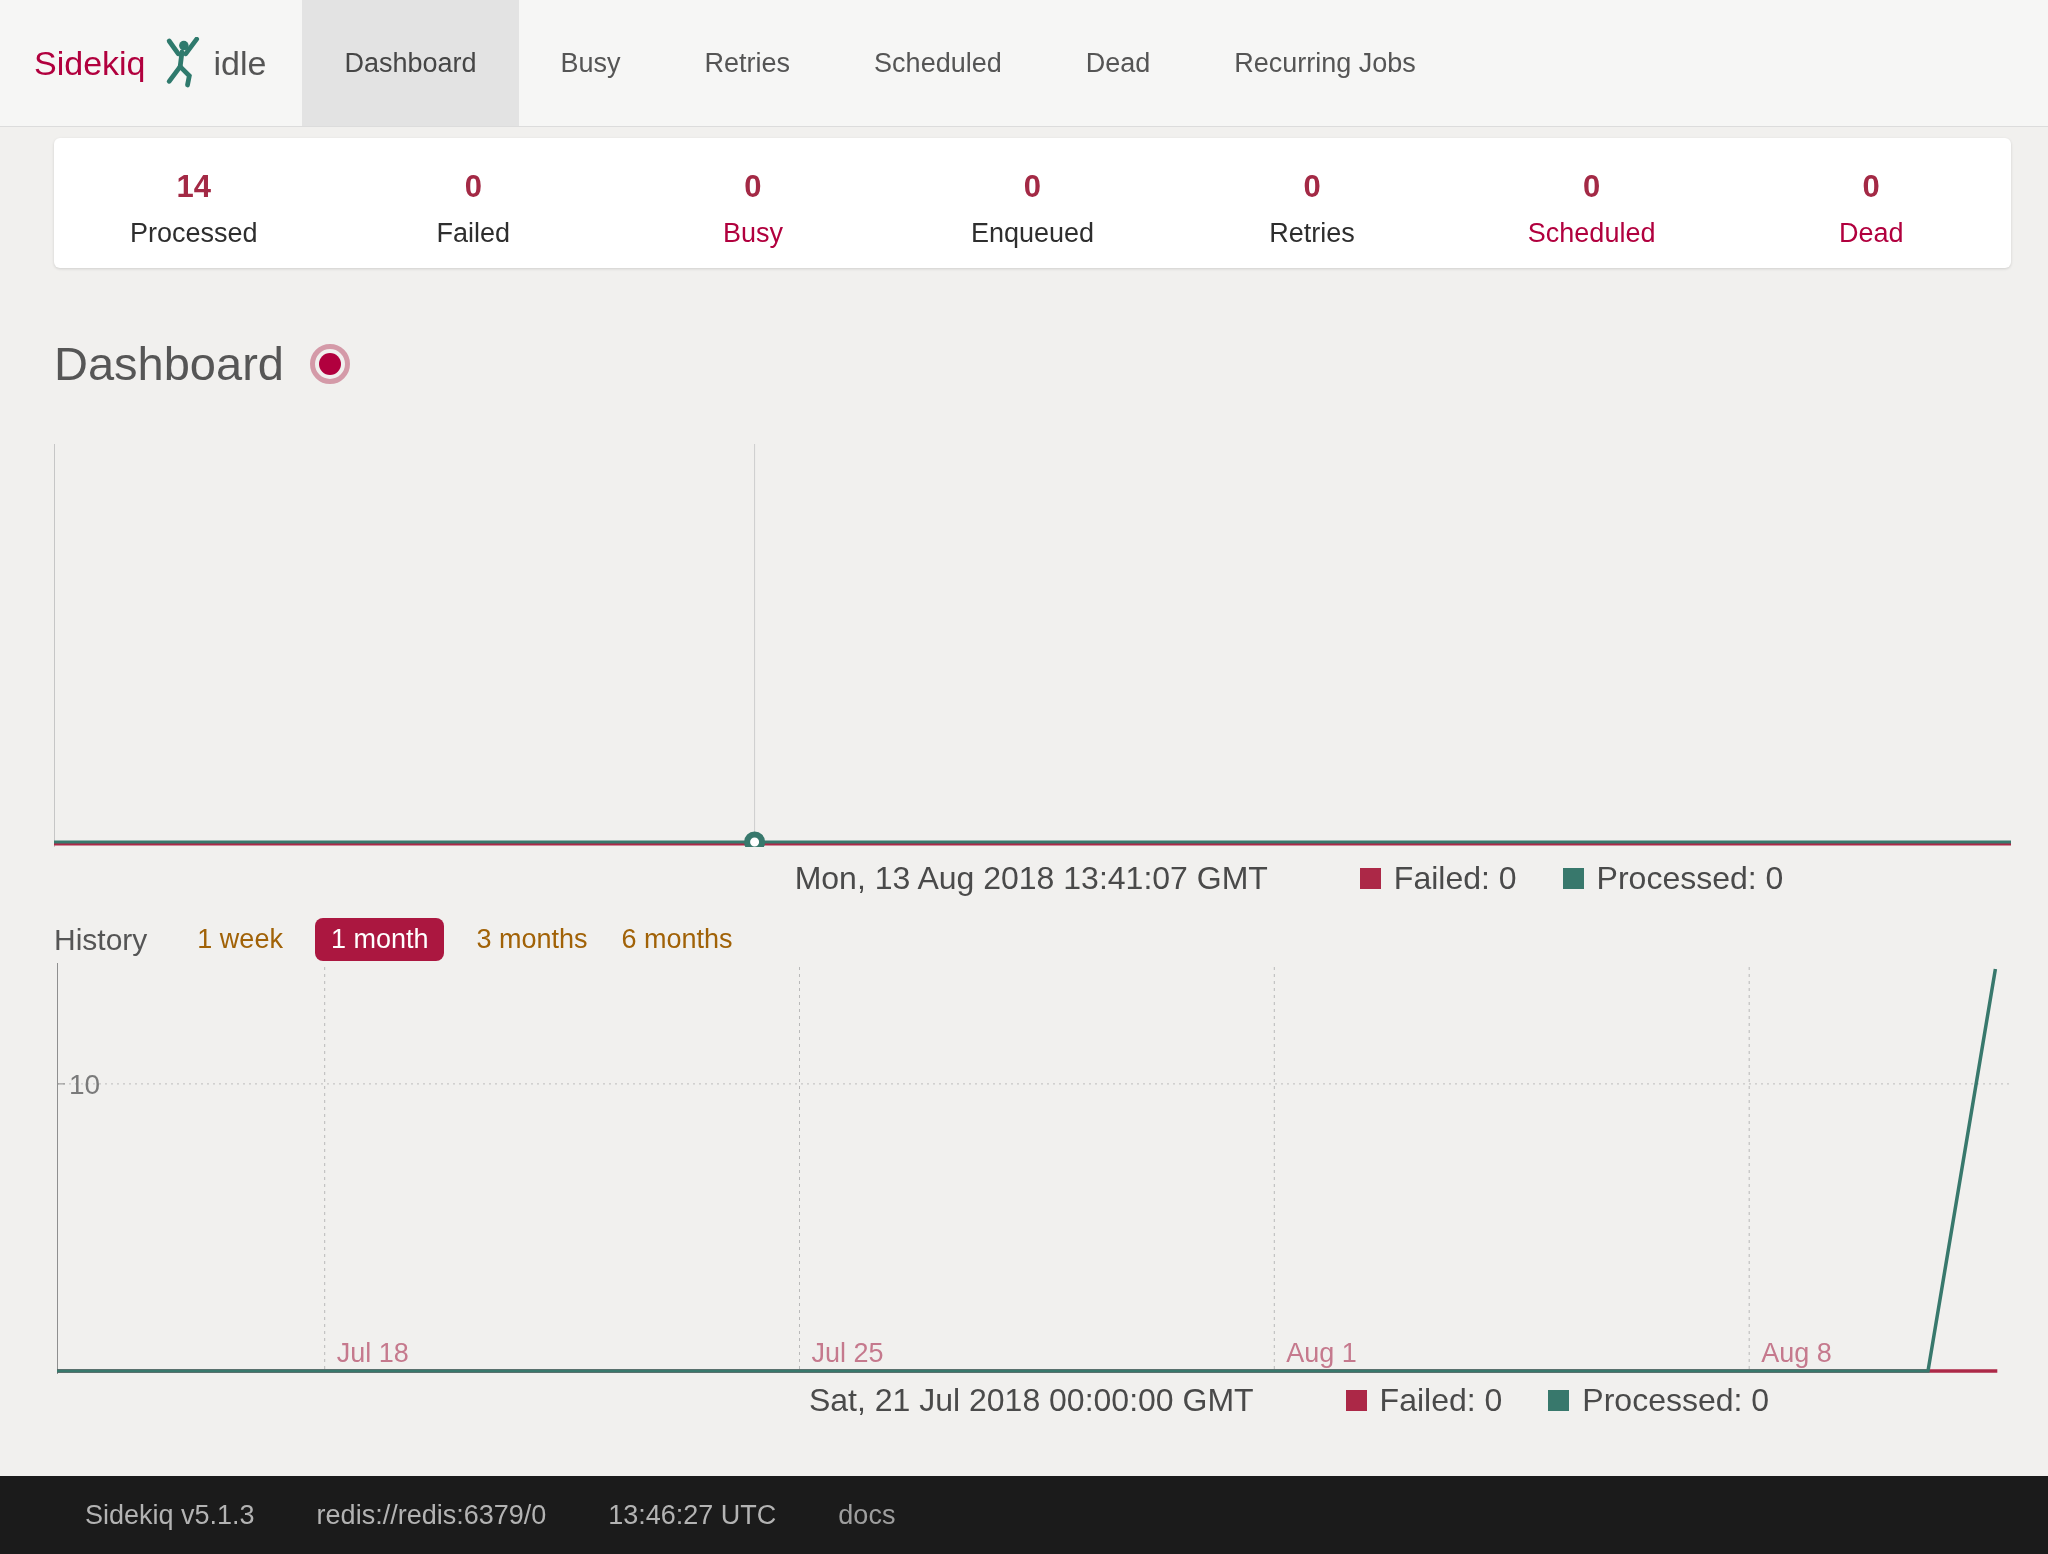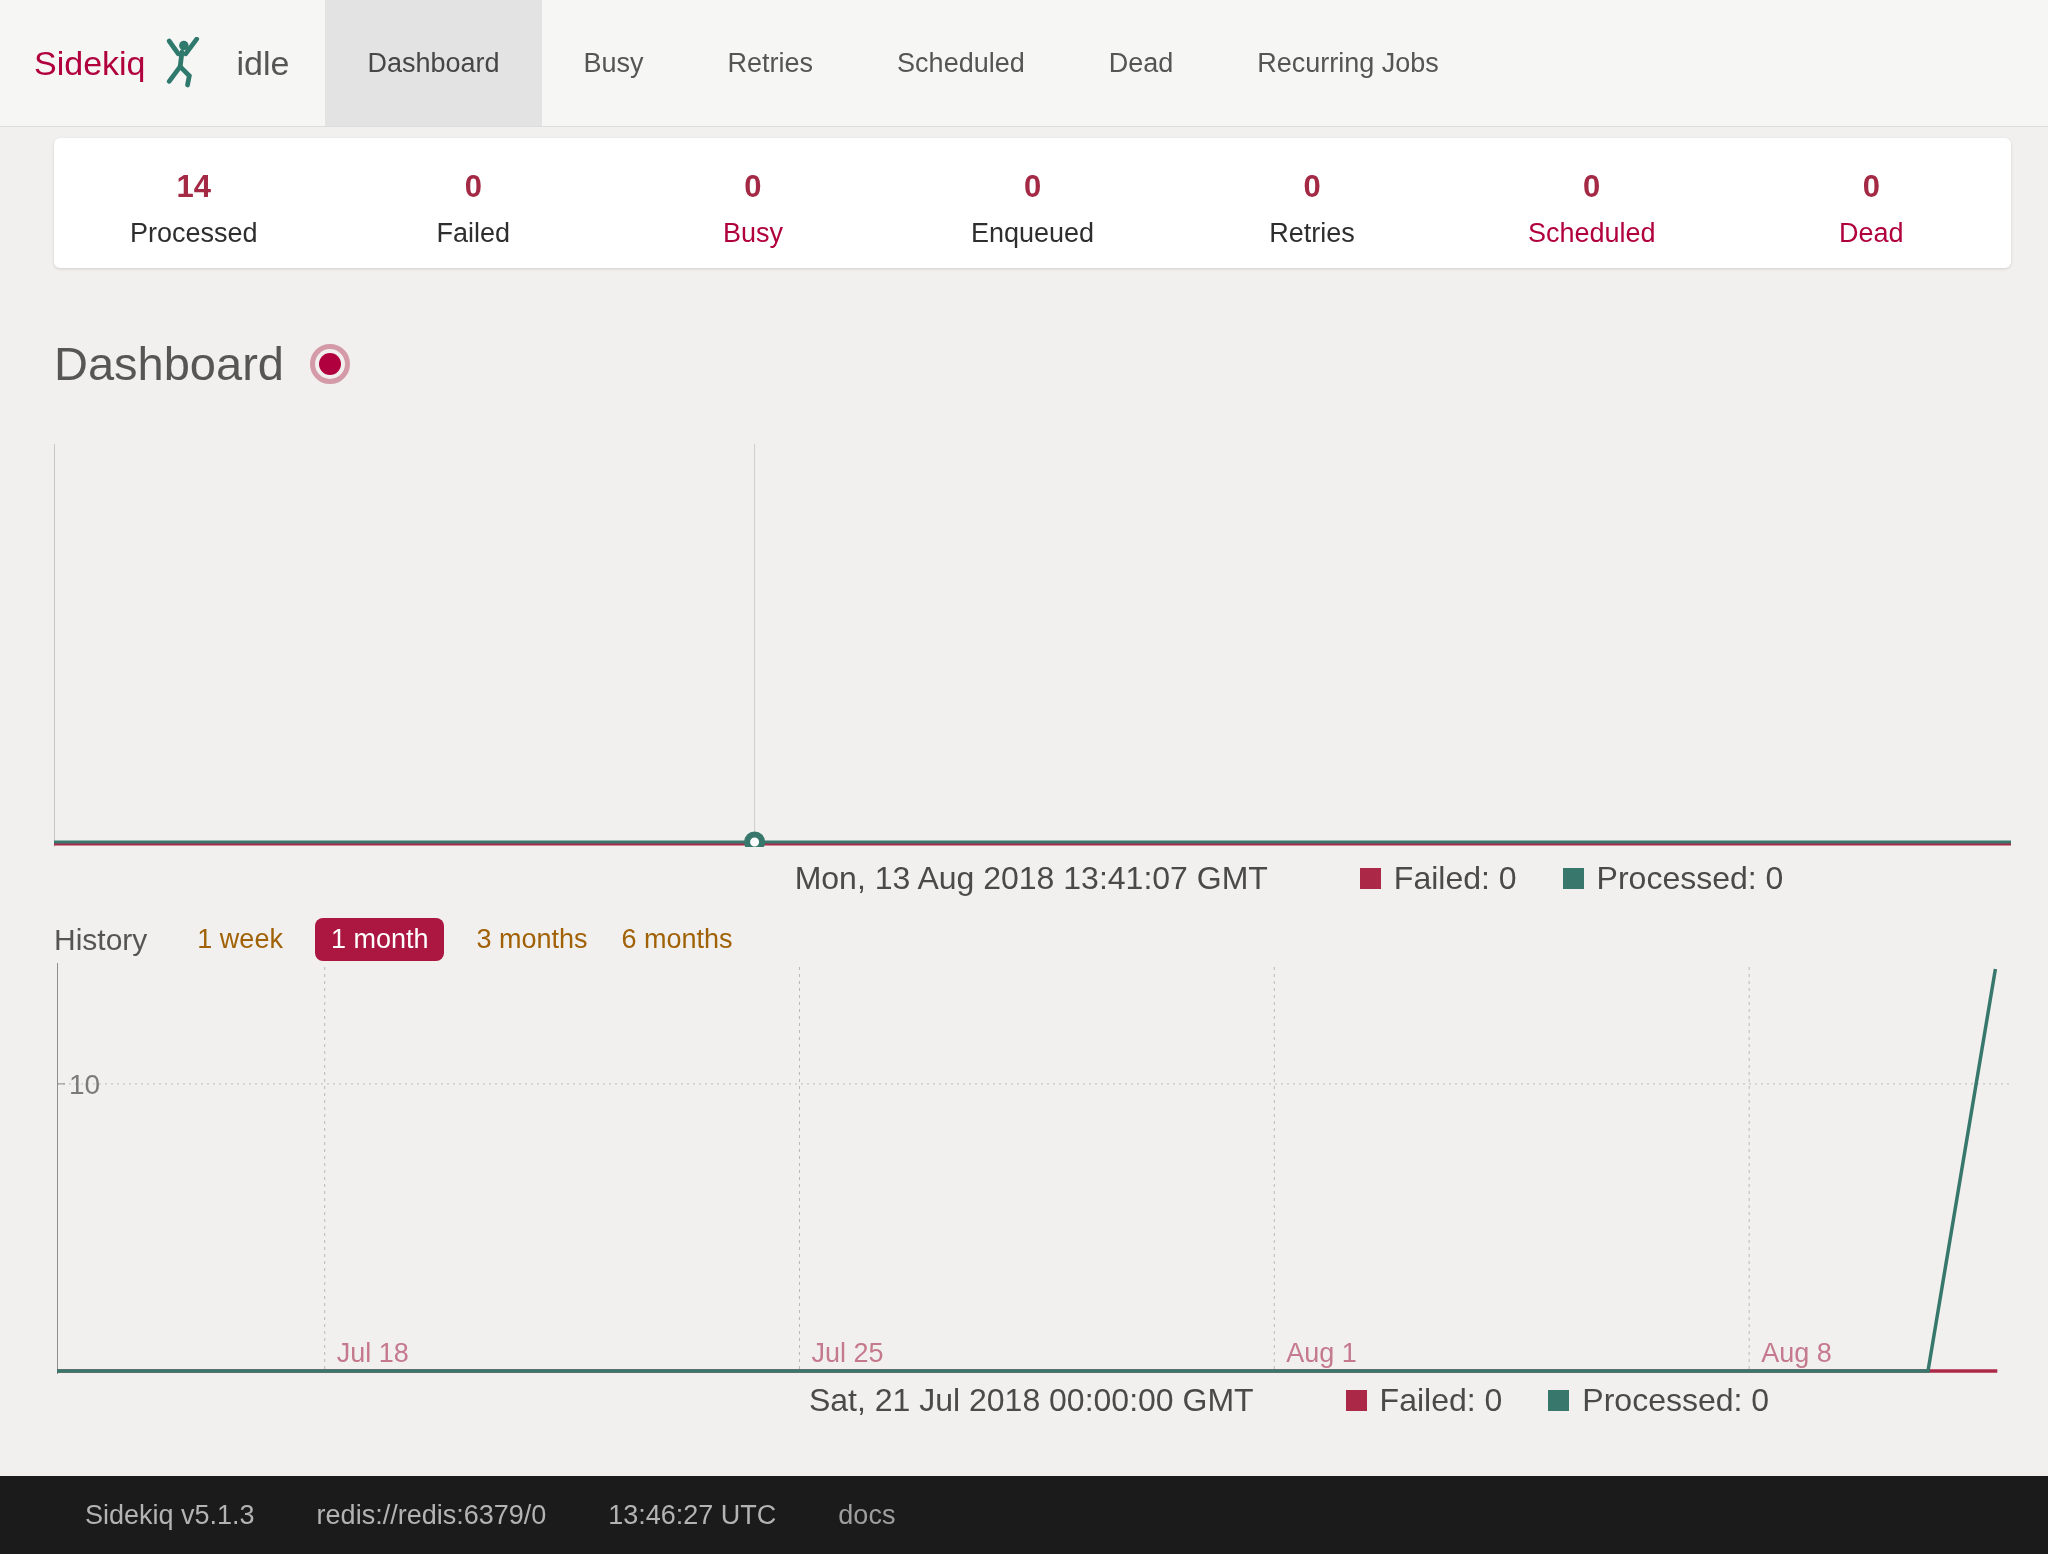--- a/index.html
+++ b/index.html
@@ -13,34 +13,34 @@
   }
 
   
   .navbar {
     height:127px; background:#f6f6f5; border-bottom:1px solid #dcdcdc;
     display:flex; align-items:stretch;
   }
   .brand { display:flex; align-items:center; padding:0 36px 0 34px; }
   .brand-name { color:#b1003e; font-size:34px; }
   .brand-icon { width:44px; height:52px; margin:0 10px 0 14px; }
-  .brand-status { color:#555; font-size:34px;margin-left:23px; }
+  .brand-status { color:#555; font-size:34px; }
   .nav-tabs { display:flex; }
   .nav-tab {
     display:flex; align-items:center; padding:0 42px;
     font-size:27px; color:#555; cursor:pointer;
   }
   .nav-tab.active { background:#e3e3e3; color:#464646; }
 
   
   .stats {
     position:absolute; left:54px; right:37px; top:138px; height:130px;
     background:#fff; border-radius:6px;
     box-shadow:0 1px 3px rgba(0,0,0,.14);
-    display:flex; align-items:flex-start;
+    display:flex; align-items:flex-start;justify-content:flex-end;
   }
   .stat { flex:1; text-align:center; padding-top:31px; }
   .stat-value { font-size:31px; font-weight:bold; color:#a32945; margin-bottom:13px; }
   .stat-label { font-size:27px; color:#2e2e2e; }
   .stat-label.link { color:#b1003e; cursor:pointer; }
 
   
   .page-head { position:absolute; top:336px; left:54px; right:37px;
     display:flex; justify-content:space-between; align-items:flex-start; }
   .title-wrap { display:flex; align-items:center; }

